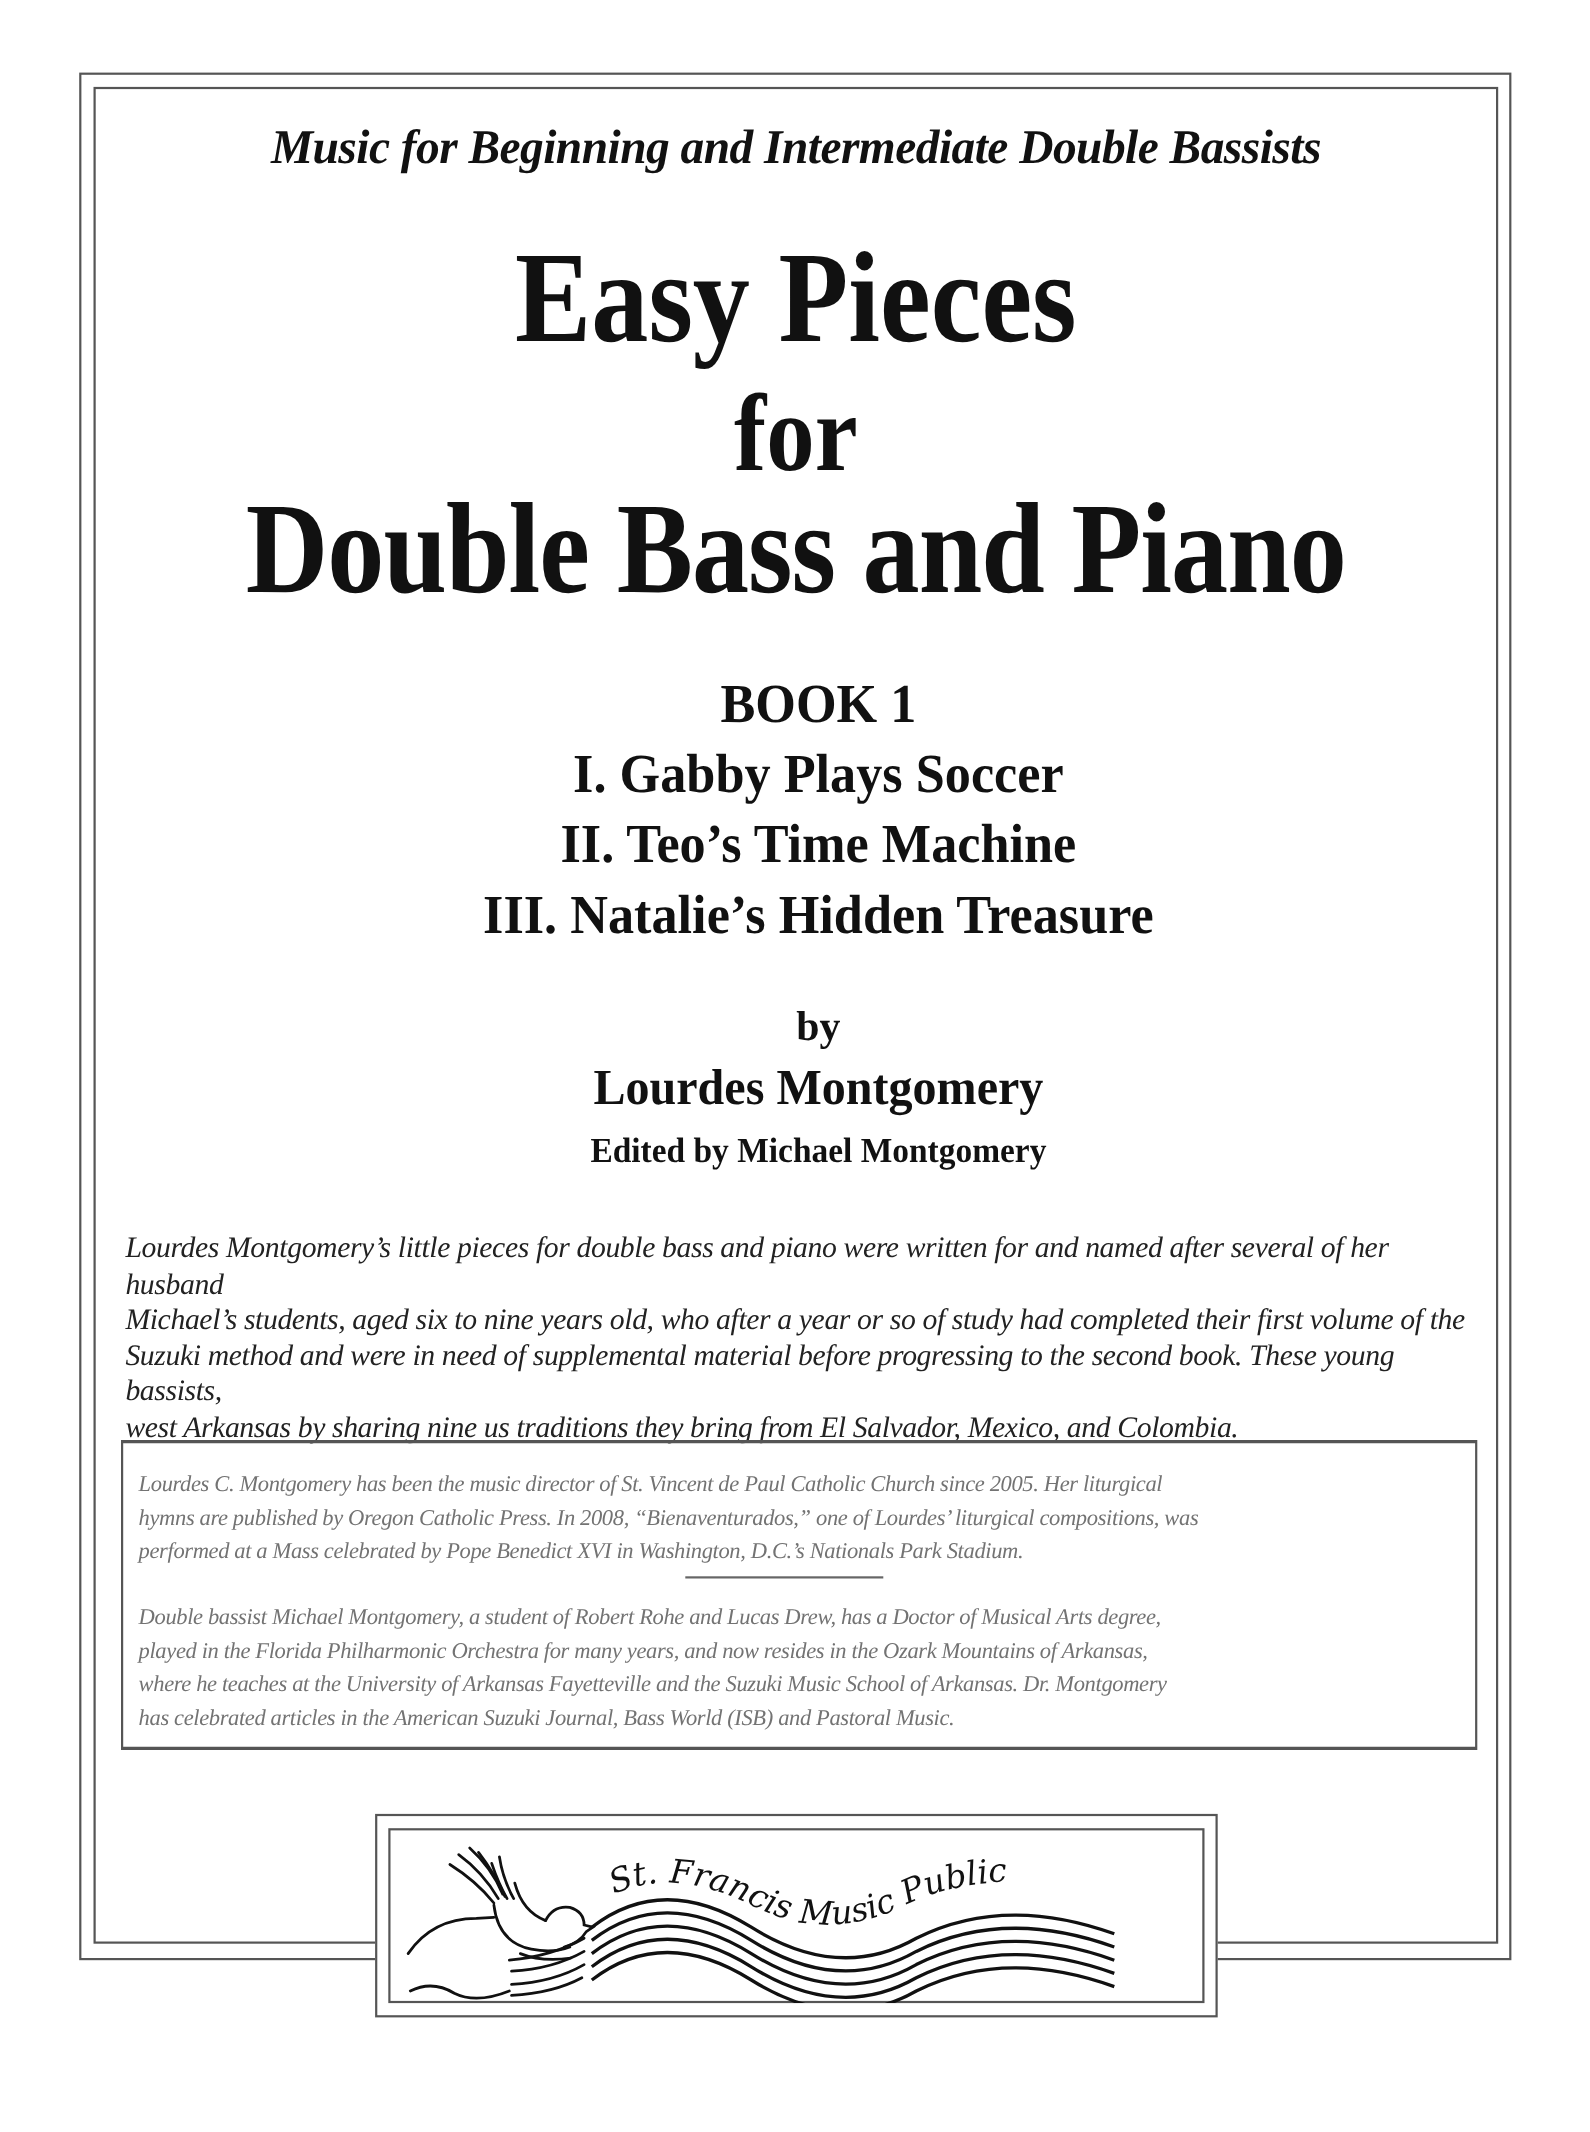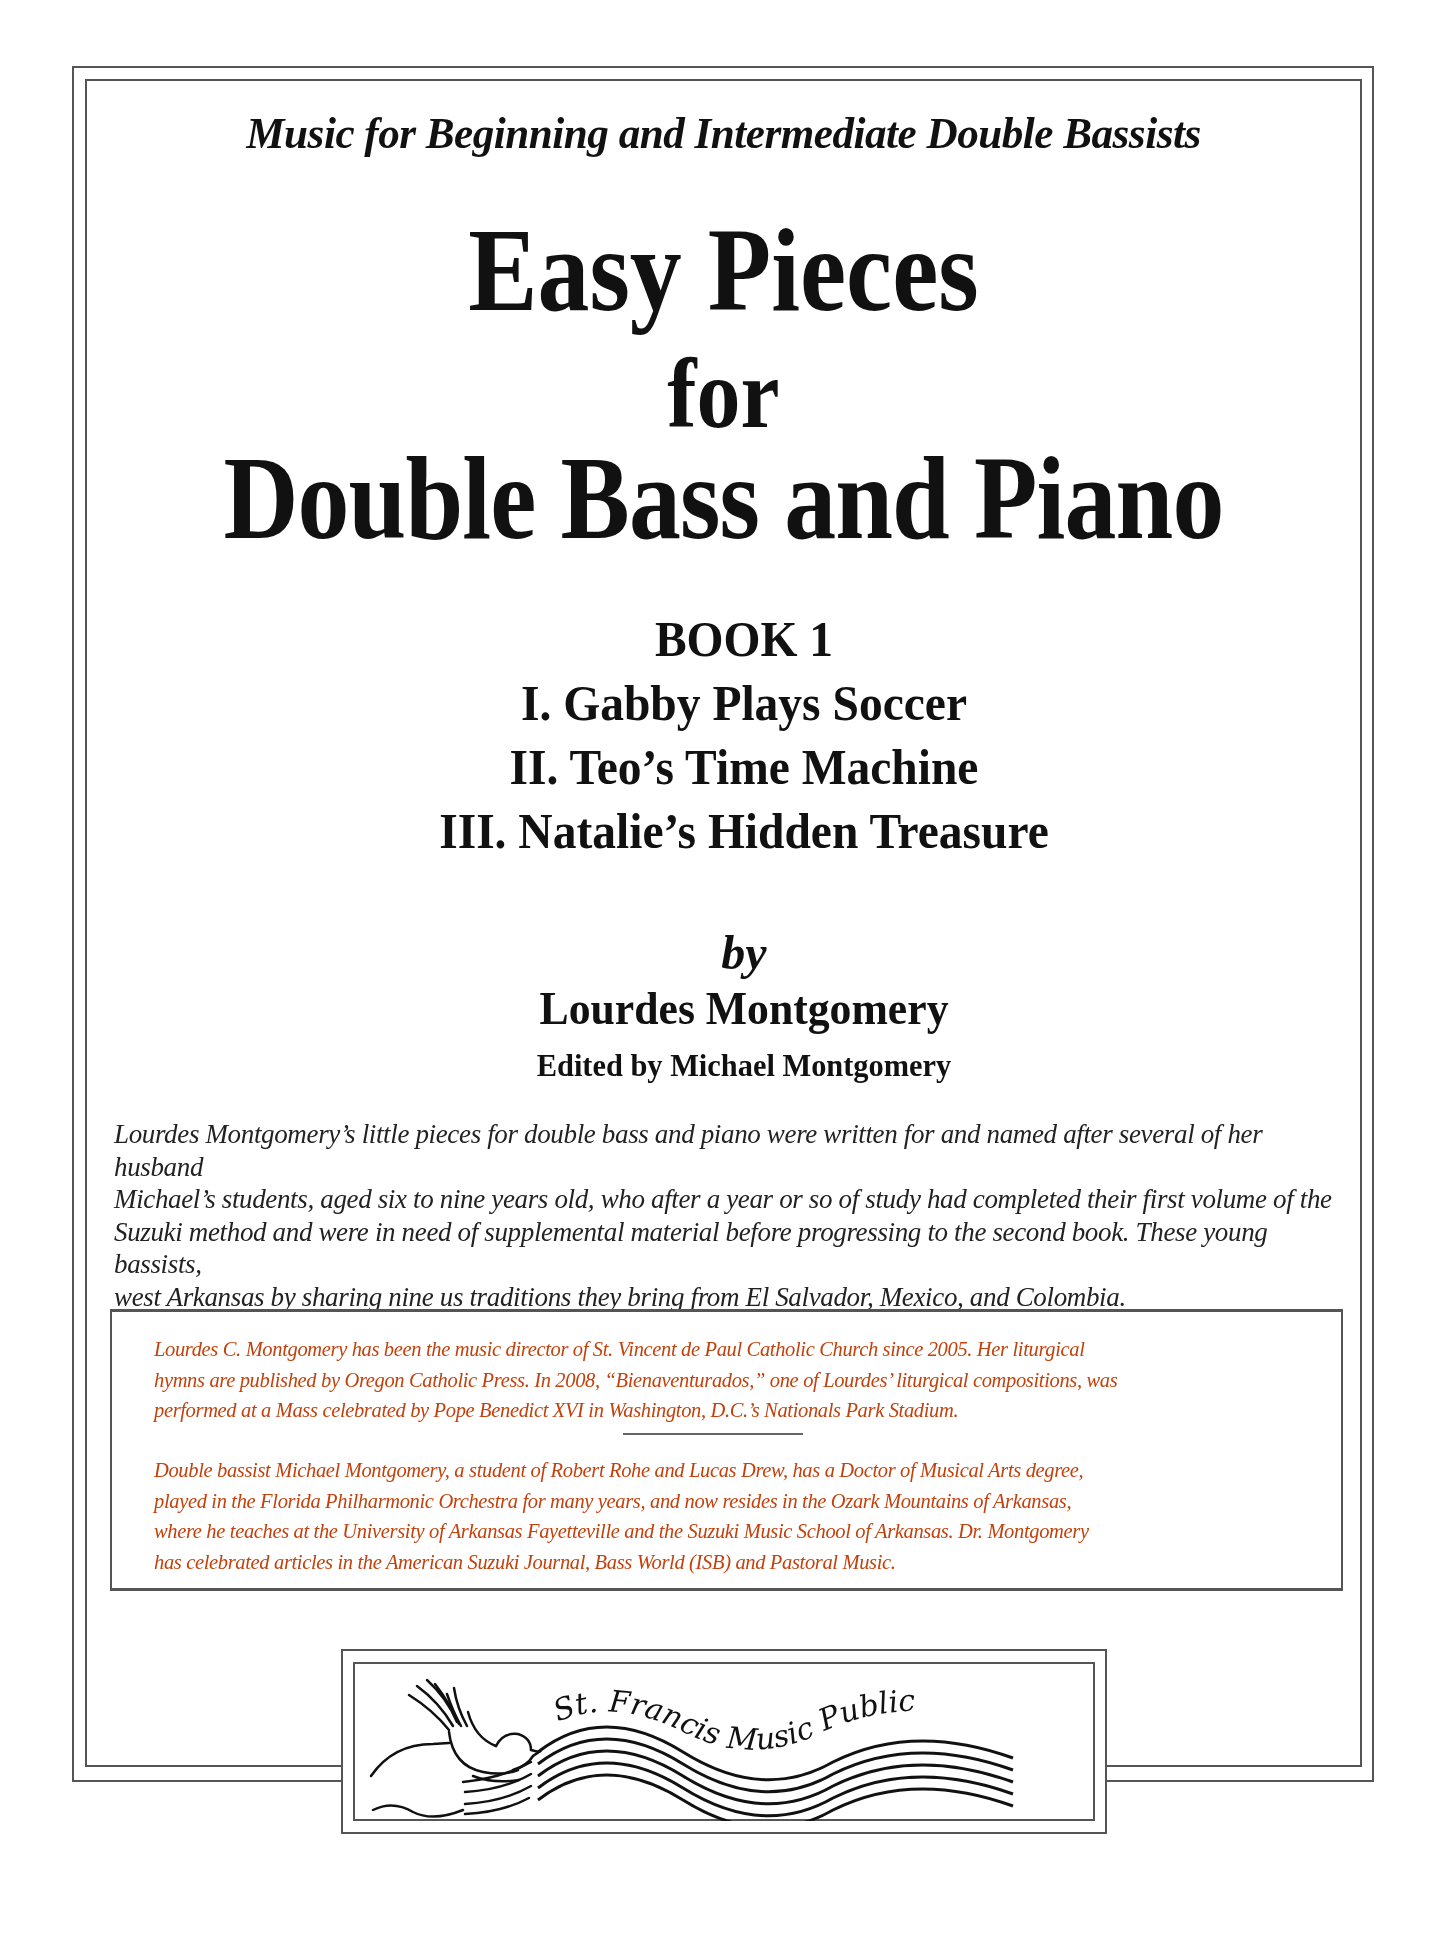--- a/index.html
+++ b/index.html
@@ -54,21 +54,21 @@
 
     .book-block {
       position: absolute;
       left: 85px; top: 607px;
       width: 1318px;
       text-align: center;
       font-weight: bold;
     }
     .book-label { font-size: 50px; line-height: 64px; transform: scaleX(0.95); }
     .piece { font-size: 50px; line-height: 64px; transform: scaleX(0.95); }
-    .by-label { font-size: 48px; line-height: 52px; margin-top: 64px; font-style: italic; }
+    .by-label { font-size: 38px; line-height: 52px; margin-top: 44px; }
     .composer { font-size: 46px; line-height: 60px; transform: scaleX(0.95); }
     .editor { font-size: 32px; line-height: 52px; margin-top: 0px; transform: scaleX(0.95); }
 
     .intro {
       position: absolute;
       left: 114px; top: 1118px;
       width: 1230px;
       font-style: italic;
       font-size: 27px;
       line-height: 32.5px;
@@ -85,23 +85,22 @@
       border-bottom-width: 3px;
       box-sizing: border-box;
     }
     .bio-para {
       position: absolute;
       left: 14px;
       width: 1200px;
       font-style: italic;
       font-size: 20.5px;
       line-height: 30.5px;
-      color: #c2410c;
+      color: #737373;
       letter-spacing: -0.35px;
-      margin-left: 28px;
     }
     .bio-1 { top: 22px; }
     .bio-2 { top: 143px; }
     .bio-divider {
       position: absolute;
       left: 511px; top: 121px;
       width: 180px; height: 0;
       border-top: 2px solid #666;
     }
 

